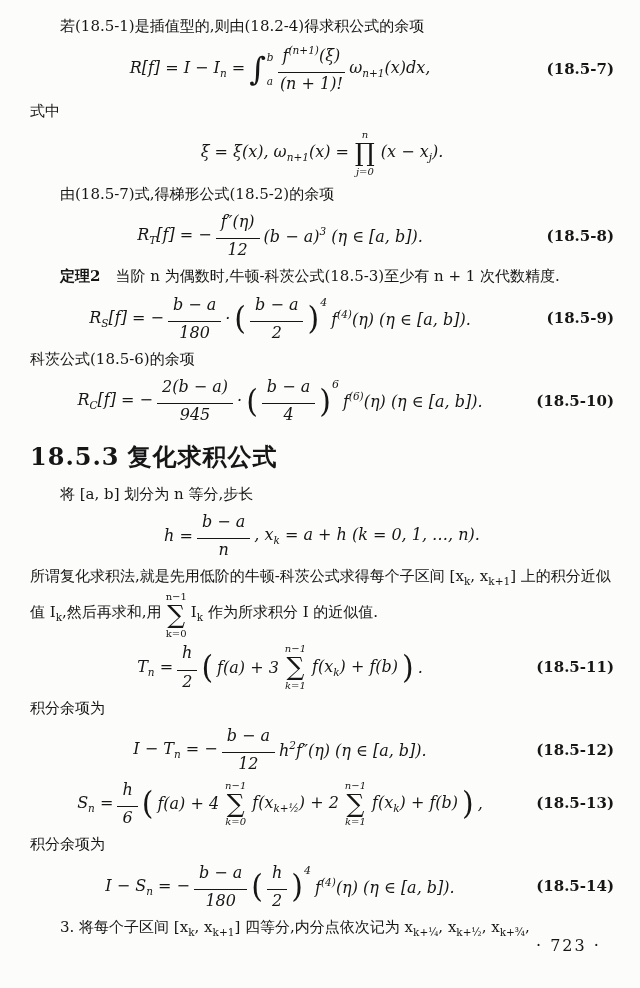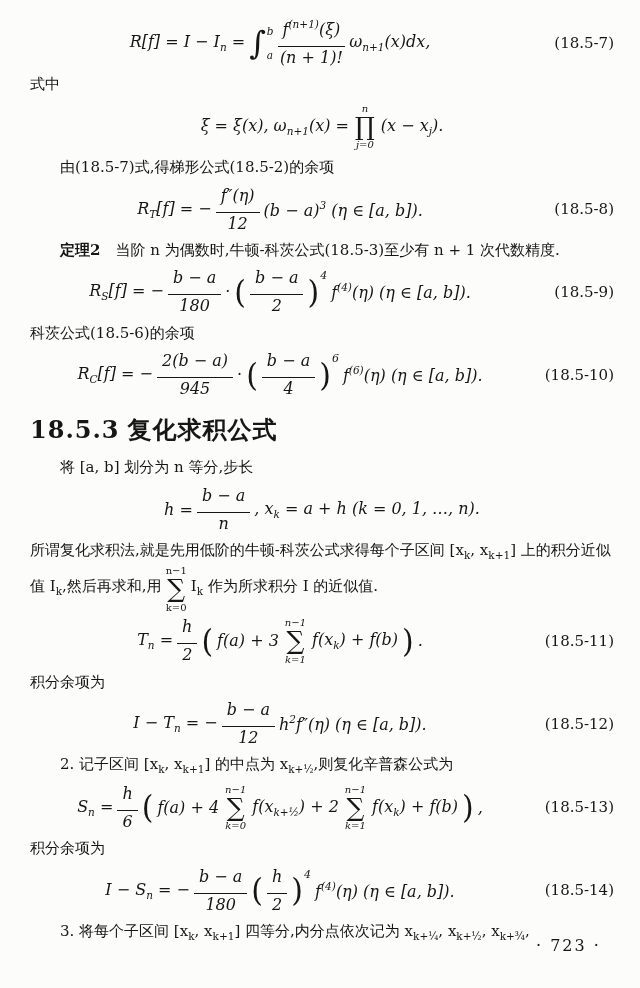--- a/index.html
+++ b/index.html
@@ -24,21 +24,21 @@
   
   .formula {
     display:flex; align-items:center; justify-content:center;
     position:relative; margin:6px 0; min-height:44px;
     font-size:16px; font-style:italic; white-space:nowrap;
   }
   .formula.tagged { padding-right:84px; }
   .formula > * { margin:0 2px; }
   .eqtag {
     position:absolute; right:0; top:50%; transform:translateY(-50%);
-    font-style:normal; font-weight:400; font-size:15px; margin:0;
+    font-style:normal; font-weight:700; font-size:15px; margin:0;
   }
 
   .mrow { display:inline; }
   .sb { font-size:10.5px; vertical-align:-4px; }
   .sp { font-size:10.5px; vertical-align:7px; }
 
   .frac { display:inline-flex; flex-direction:column; align-items:center; line-height:1.2; }
   .frac .num { border-bottom:1.4px solid #161616; padding:0 5px 7px;text-align:center; }
   .frac .den { padding-top:1px; }
 
@@ -54,20 +54,21 @@
   .bp { font-size:30px; font-style:normal; font-weight:300; line-height:1; transform:scaleY(1.08); }
   .pow { font-size:11px; align-self:flex-start; margin-top:1px; margin-left:-1px; }
 
   .pagenum { position:absolute; top:936px; left:536px; font-size:16px; letter-spacing:2px; }
 </style>
 </head>
 <body>
 
 <div class="page">
 
+  <p class="text indent">若(18.5-1)是插值型的,则由(18.2-4)得求积公式的余项</p>
 
   <div class="formula tagged">
     <span class="mrow"><span>R[f] = I − I</span><span class="sb">n</span><span> =</span></span>
     <span class="integral">
       <span class="int-sym">∫</span>
       <span class="int-lims">
           <span>b</span>
           <span>a</span>
         </span>
     </span>
@@ -188,21 +189,20 @@
   <div class="formula tagged">
     <span class="mrow"><span>I − T</span><span class="sb">n</span><span> = −</span></span>
     <span class="frac">
         <span class="num">b − a</span>
         <span class="den">12</span>
       </span>
     <span class="mrow"><span>h</span><span class="sp">2</span><span>f″(η)  (η ∈ [a, b]).</span></span>
     <span class="eqtag">(18.5-12)</span>
   </div>
 
-  <p class="text indent"><span>2. 记子区间 [x</span><span class="sb">k</span><span>, x</span><span class="sb">k+1</span><span>] 的中点为 x</span><span class="sb">k+½</span><span>,则复化辛普森公式为</span></p>
 
   <div class="formula tagged">
     <span class="mrow"><span>S</span><span class="sb">n</span><span> =</span></span>
     <span class="frac">
         <span class="num">h</span>
         <span class="den">6</span>
       </span>
     <span class="bp">(</span>
     <span class="mrow">f(a) + 4</span>
     <span class="bigop">

